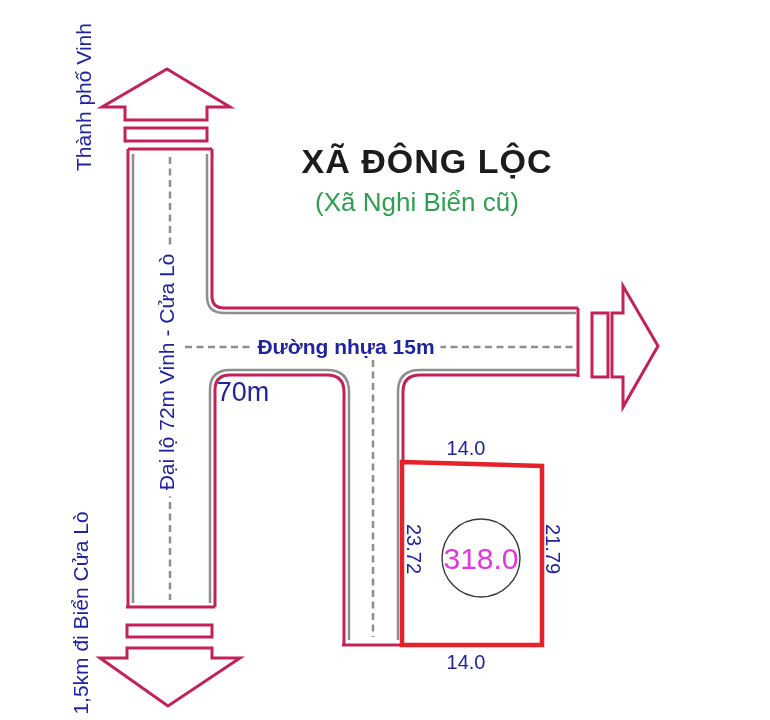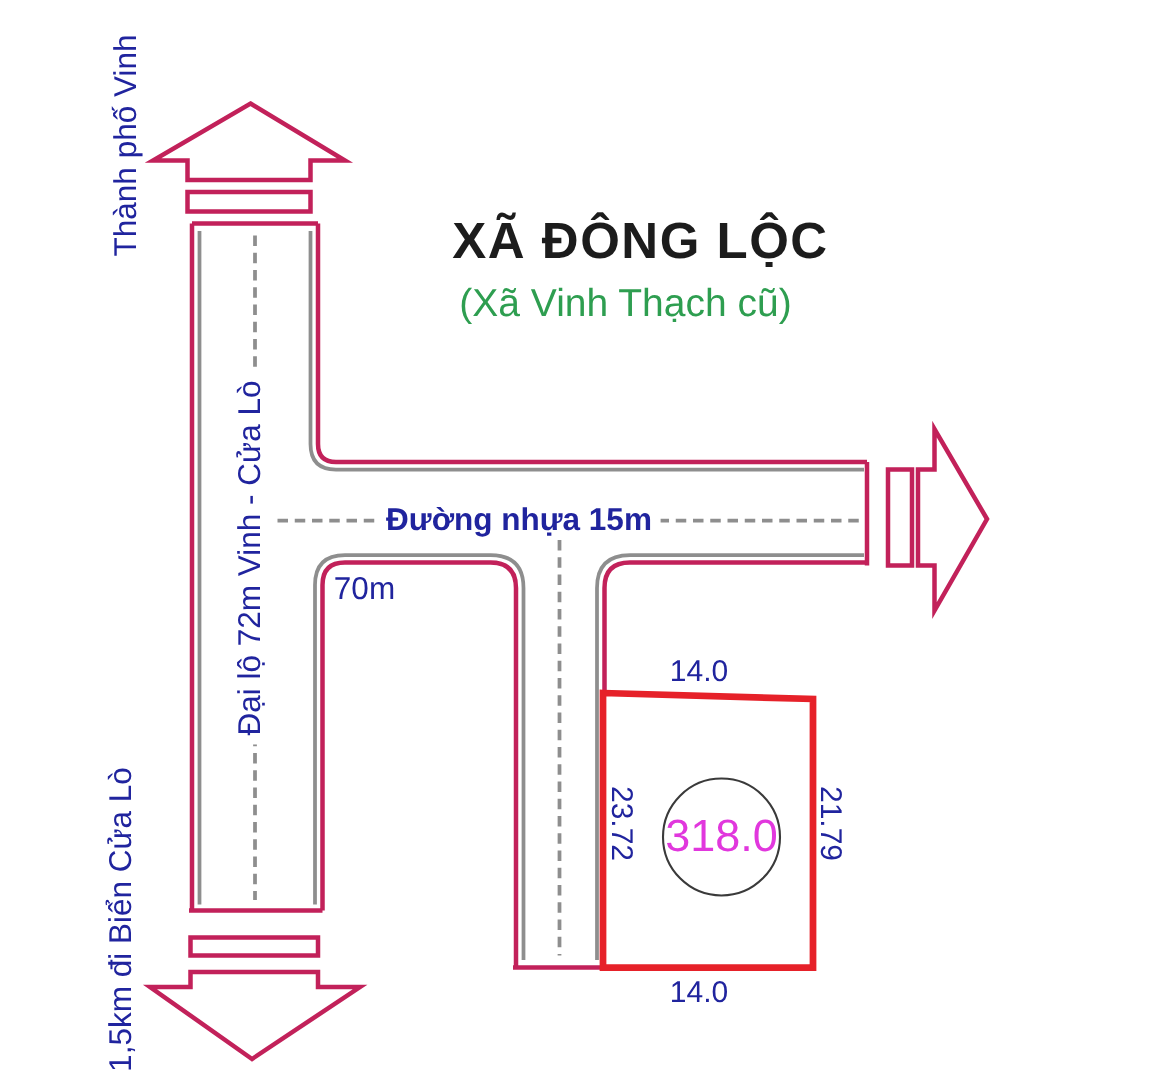--- a/index.html
+++ b/index.html
@@ -19,21 +19,21 @@
   .lbl{
     position:absolute;white-space:nowrap;color:var(--label-blue);
     transform:translate(-50%,-50%);line-height:1.1;
   }
   .lbl.rot-ccw{transform:translate(-50%,-50%) rotate(-90deg);}
   .lbl.rot-cw{transform:translate(-50%,-50%) rotate(90deg);}
   .lbl.on-road{background:#fff;padding:0 6px;}
   #page-title{font-size:34px;font-weight:bold;color:var(--title-black);letter-spacing:1px;margin-left:12px;}
   #page-subtitle{font-size:26px;color:var(--subtitle-green);}
   .road-name{font-size:21px;}
-  .dist{font-size:21px;}
+  .dist{font-size:27px;}
   .dim{font-size:20px;}
   .area-value{font-size:30px;color:var(--area-magenta);}
 </style>
 </head>
 <body>
 
 <div id="stage">
 
   <svg id="map-svg" width="770" height="720" viewBox="0 0 770 720">
 
@@ -73,21 +73,21 @@
     <g>
       <rect class="arrow" x="592" y="313" width="16" height="64"></rect>
       <path class="arrow" d="M658,346 L623,286 L623,313 L612,313 L612,377 L623,377 L623,407 Z"></path>
     </g>
 
     <path class="plot" d="M402,462 L542,466 L542,645 L402,645 Z"></path>
     <circle class="area-circle" cx="481" cy="558" r="39"></circle>
   </svg>
 
   <div class="lbl" id="page-title" style="left:415px;top:162px;">XÃ ĐÔNG LỘC</div>
-  <div class="lbl" id="page-subtitle" style="left:417px;top:202px;">(Xã Vinh Thạch cũ)</div>
+  <div class="lbl" id="page-subtitle" style="left:417px;top:202px;">(Xã Nghi Biển cũ)</div>
 
   <div class="lbl rot-ccw road-name" style="left:84px;top:97px;">Thành phố Vinh</div>
   <div class="lbl rot-ccw road-name" style="left:81px;top:613px;">1,5km đi Biển Cửa Lò</div>
 
   <div class="lbl rot-ccw road-name on-road" style="left:167px;top:372px;">Đại lộ 72m Vinh - Cửa Lò</div>
   <div class="lbl road-name on-road" style="left:346px;top:347px;font-weight:bold;">Đường nhựa 15m</div>
   <div class="lbl dist" style="left:243px;top:393px;">70m</div>
 
   <div class="lbl dim" style="left:466px;top:448px;">14.0</div>
   <div class="lbl dim rot-cw" style="left:414px;top:549px;">23.72</div>

